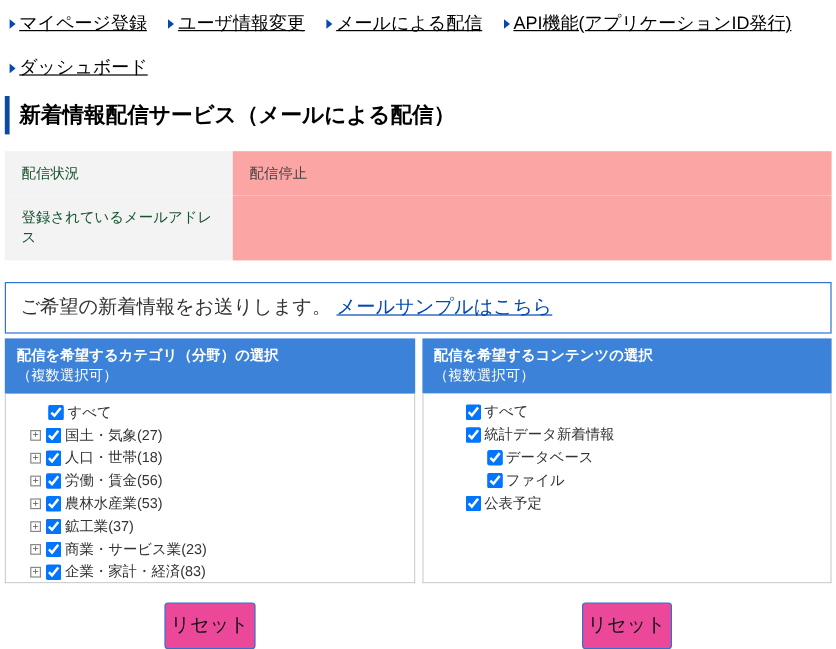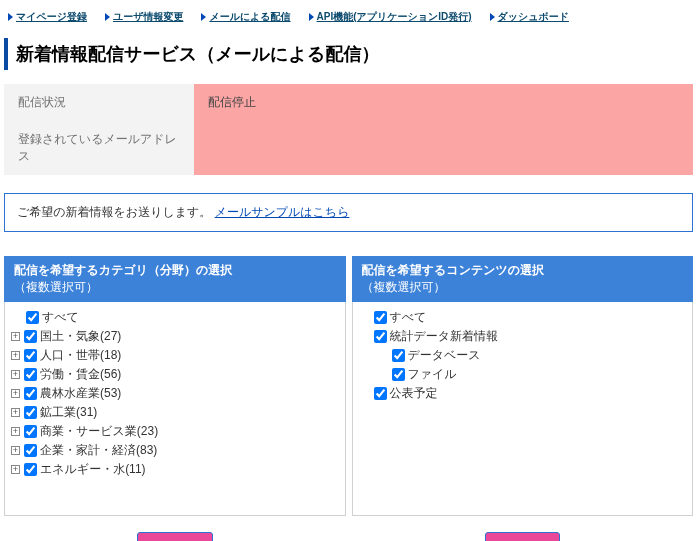--- a/index.html
+++ b/index.html
@@ -9,24 +9,23 @@
     background: #fff;
     padding: 4px;
   }
   .topnav {
     display: flex;
     gap: 18px;
     padding: 6px 0 10px 4px;
     flex-wrap: wrap;
   }
   .topnav a {
-    color: #0c4a6e;
+    color: #000000;
     text-decoration: underline;
-    font-size: 10px;
-    font-weight: bold;
+    font-size: 15px;
   }
   .topnav .caret {
     display: inline-block;
     width: 0; height: 0;
     border-top: 4px solid transparent;
     border-bottom: 4px solid transparent;
     border-left: 5px solid #0048b5;
     margin-right: 3px;
     vertical-align: middle;
   }
@@ -43,31 +42,31 @@
     margin-bottom: 18px;
   }
   .info-table td {
     padding: 10px 14px;
     font-size: 12px;
     vertical-align: middle;
   }
   .info-table .label-cell {
     background: #f3f3f3;
     width: 190px;
-    color: #737373;
+    color: #14532d;
   }
   .info-table .value-cell {
     background: #fca5a5;
     color: #444;
   }
   .notice-box {
     border: 1px solid #2d73d2;
     padding: 10px 12px;
-    margin-bottom: 24px;
-    font-size: 12px;
+    margin-bottom: 4px;
+    font-size: 16px;
     color: #333;
   }
   .notice-box a {
     color: #0048b5;
     text-decoration: underline;
   }
   .panels {
     display: flex;
     gap: 6px;
     align-items: flex-end;
@@ -84,22 +83,22 @@
     font-size: 12px;
     font-weight: bold;
     line-height: 1.4;
   }
   .panel-header .sub {
     font-weight: normal;
   }
   .panel-body {
     border: 1px solid #d0d0d0;
     border-top: none;
-    padding: 6px 6px;
-    height: 214px;
+    padding: 6px 20px;
+    height: 158px;
     overflow-y: auto;
     background: #fff;
     font-size: 12px;
     color: #333;
   }
   .tree ul {
     list-style: none;
     padding-left: 0;
   }
   .tree li {
@@ -187,21 +186,21 @@
       <div>配信を希望するカテゴリ（分野）の選択</div>
       <div class="sub">（複数選択可）</div>
     </div>
     <div class="panel-body tree">
       <ul id="category-list">
           <li><span class="exp-spacer"></span><input type="checkbox" checked="" style=""><span>すべて</span></li>
           <li><span class="exp">+</span><input type="checkbox" checked="" style=""><span>国土・気象(27)</span></li>
           <li><span class="exp">+</span><input type="checkbox" checked="" style=""><span>人口・世帯(18)</span></li>
           <li><span class="exp">+</span><input type="checkbox" checked="" style=""><span>労働・賃金(56)</span></li>
           <li><span class="exp">+</span><input type="checkbox" checked="" style=""><span>農林水産業(53)</span></li>
-          <li><span class="exp">+</span><input type="checkbox" checked="" style=""><span>鉱工業(31)</span></li>
+          <li><span class="exp">+</span><input type="checkbox" checked="" style=""><span>鉱工業(37)</span></li>
           <li><span class="exp">+</span><input type="checkbox" checked="" style=""><span>商業・サービス業(23)</span></li>
           <li><span class="exp">+</span><input type="checkbox" checked="" style=""><span>企業・家計・経済(83)</span></li>
           <li><span class="exp">+</span><input type="checkbox" checked="" style=""><span>エネルギー・水(11)</span></li>
         </ul>
     </div>
     <div class="panel-actions">
       <button class="btn-outline">リセット</button>
     </div>
   </div>
 

